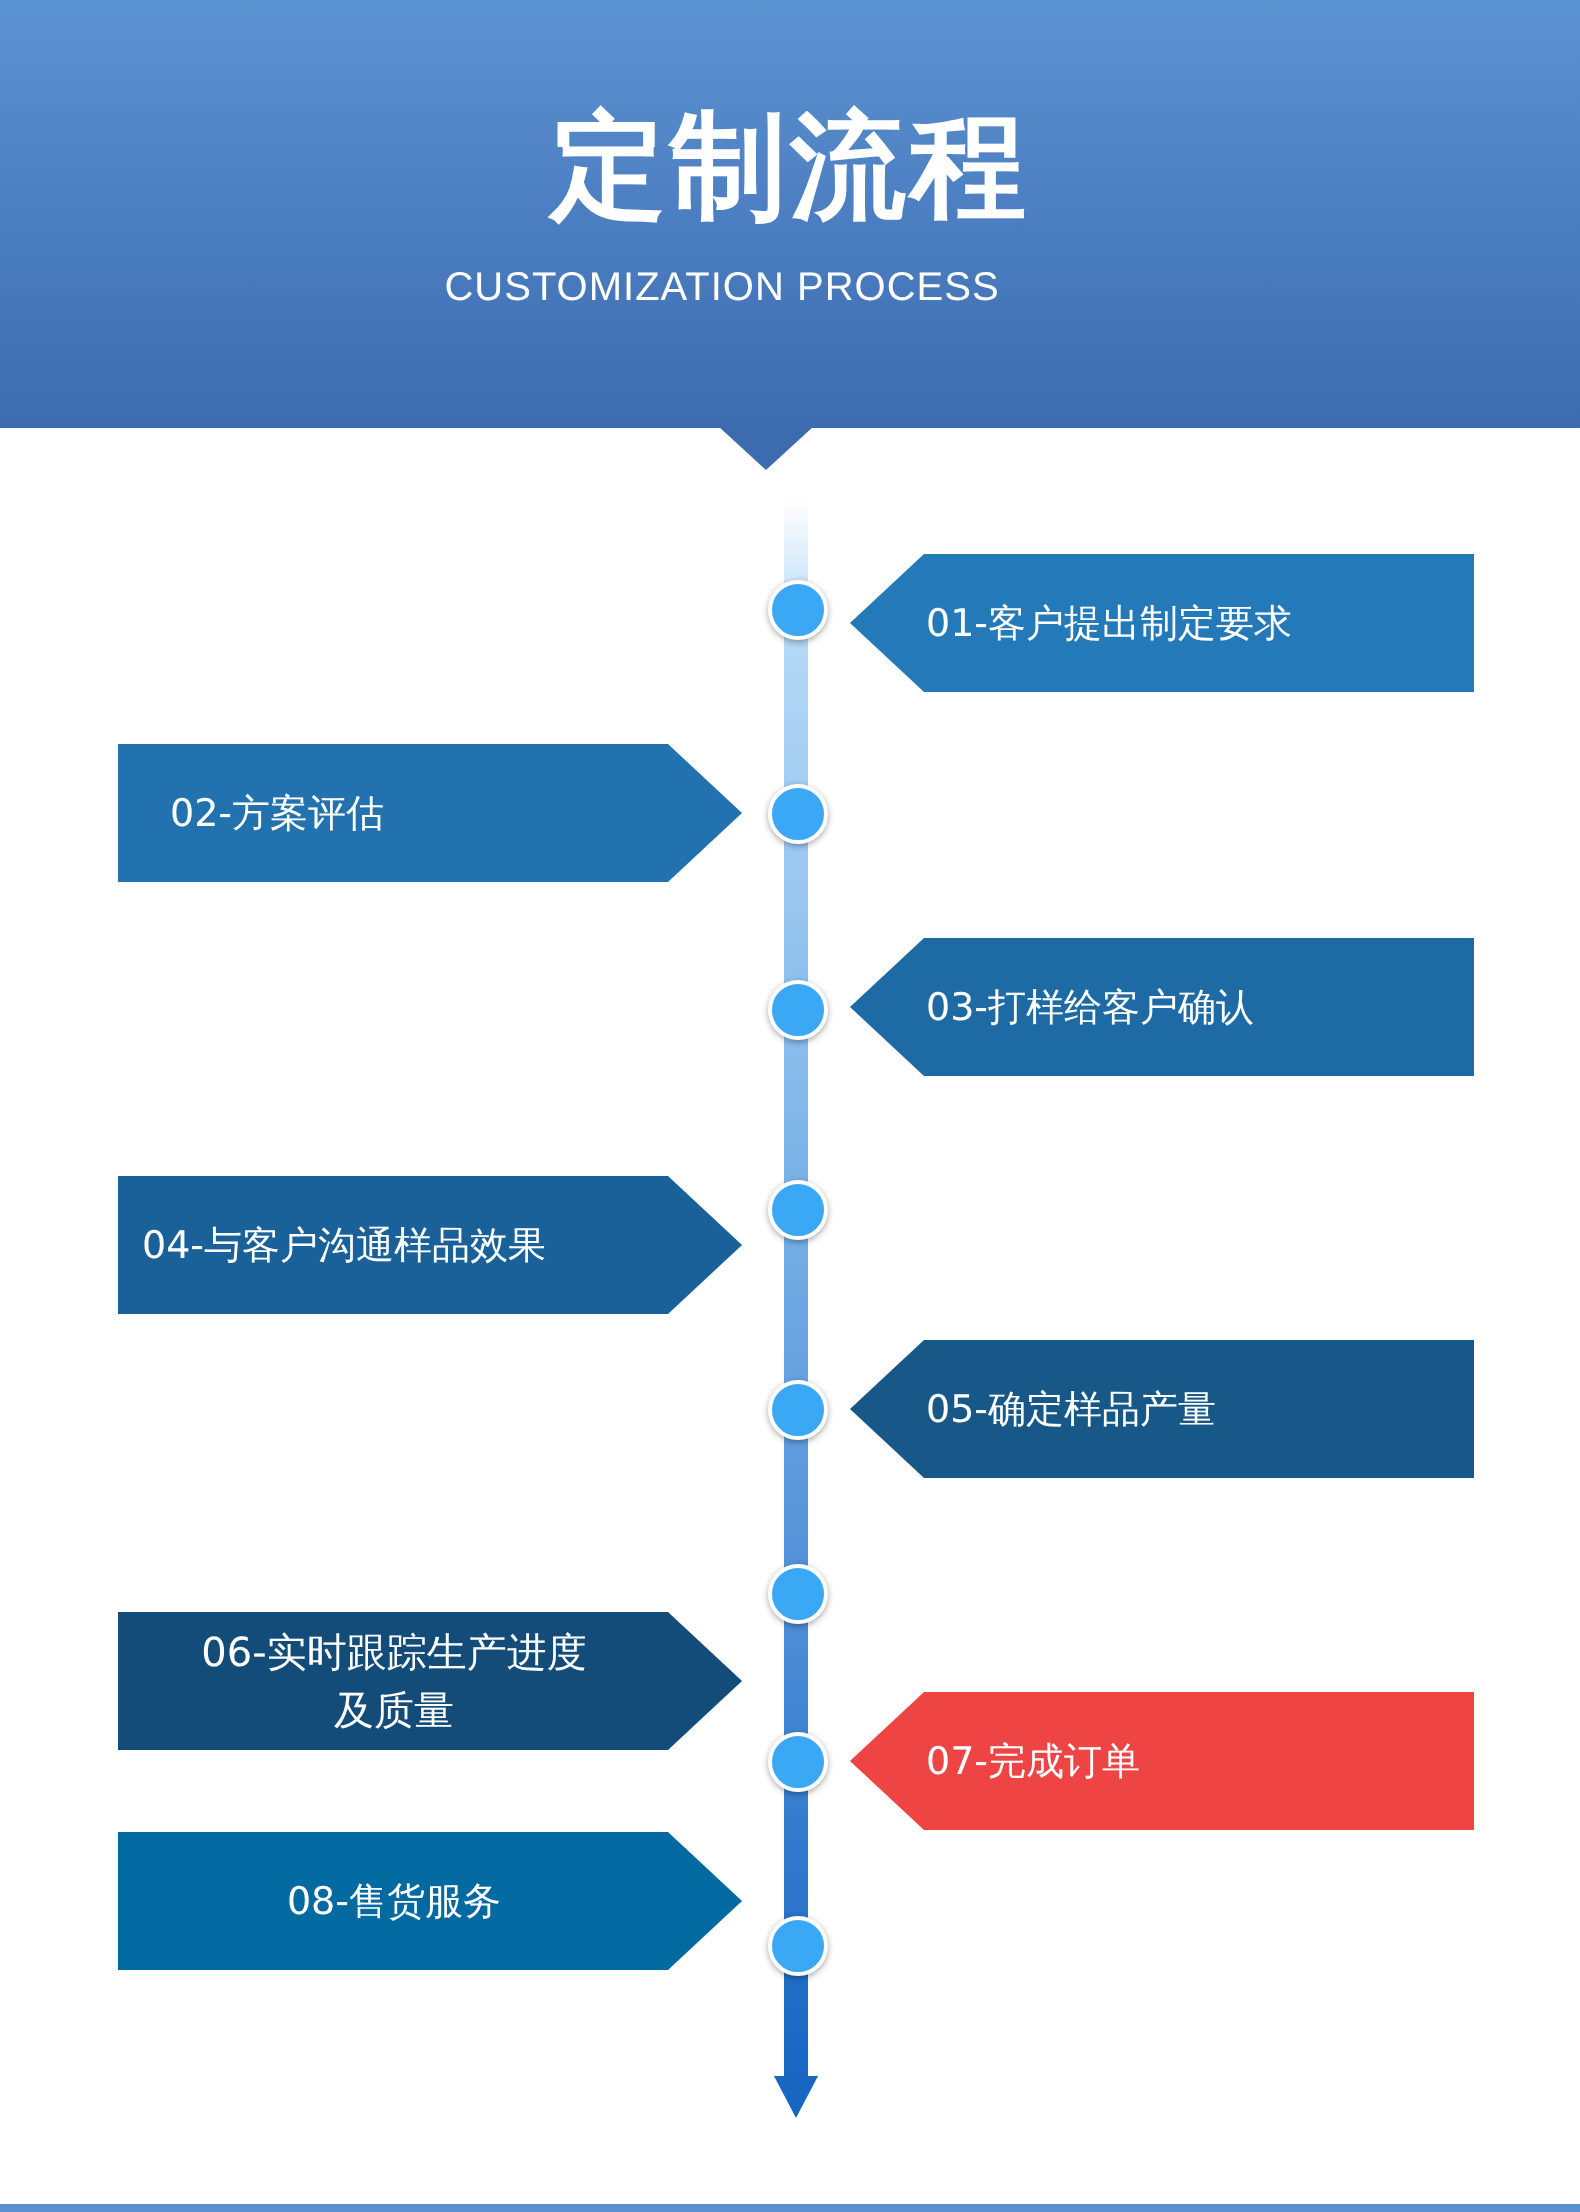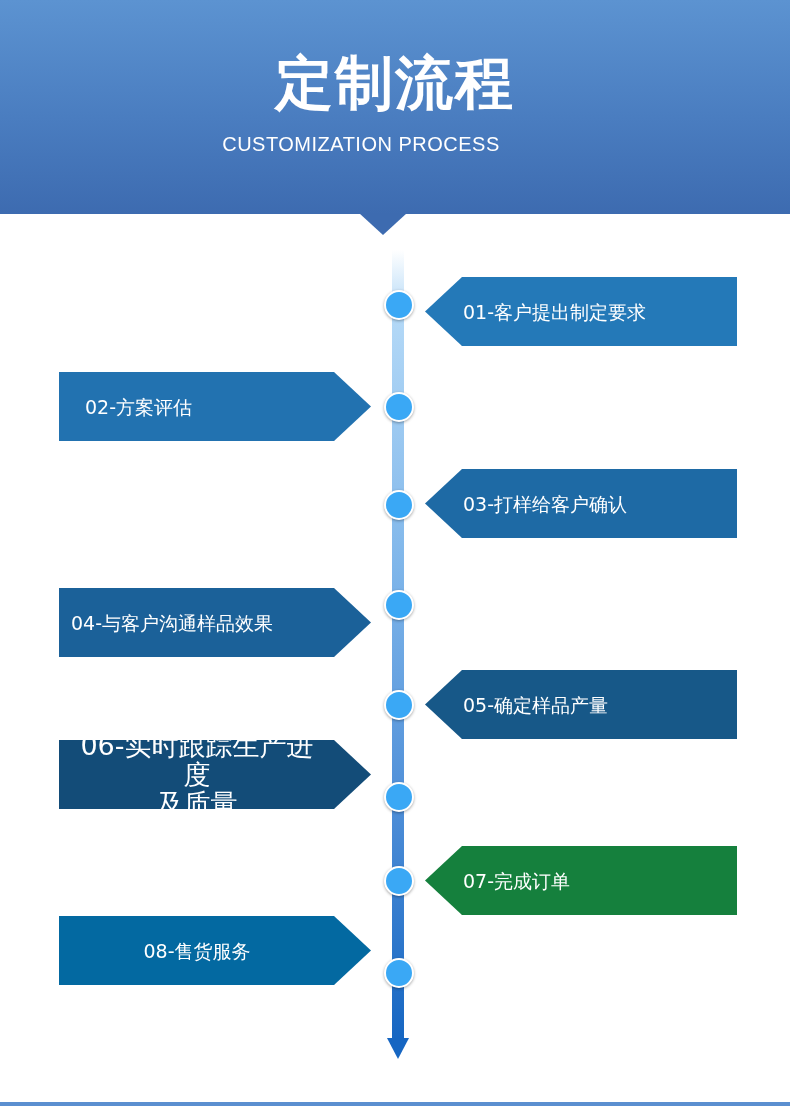--- a/index.html
+++ b/index.html
@@ -95,27 +95,27 @@
 <div class="step left" style="top:572px; background:#1b6199;margin-top:16px;">
   <span class="label">04-与客户沟通样品效果</span>
 </div>
 <div class="dot" style="top:590px;"></div>
 
 <div class="step right" style="top:670px; background:#175888;text-align:right;">
   <span class="label">05-确定样品产量</span>
 </div>
 <div class="dot" style="top:690px;"></div>
 
-<div class="step left center-text" style="top:740px; background:#134c78; font-size:27px; line-height:29px;">
+<div class="step left center-text" style="top:806px; background:#134c78; font-size:20px; line-height:29px;">
   <span class="label">06-实时跟踪生产进度
 及质量</span>
 </div>
 <div class="dot" style="top:782px;"></div>
 
-<div class="step right" style="top:846px; background:#15803d;">
+<div class="step right" style="top:846px; background:#ef4444;">
   <span class="label">07-完成订单</span>
 </div>
 <div class="dot" style="top:866px;"></div>
 
 <div class="step left center-text" style="top:916px; background:#0369a1;text-align:center;">
   <span class="label">08-售货服务</span>
 </div>
 <div class="dot" style="top:958px;"></div>
 
 <div class="bottom-bar"></div>

